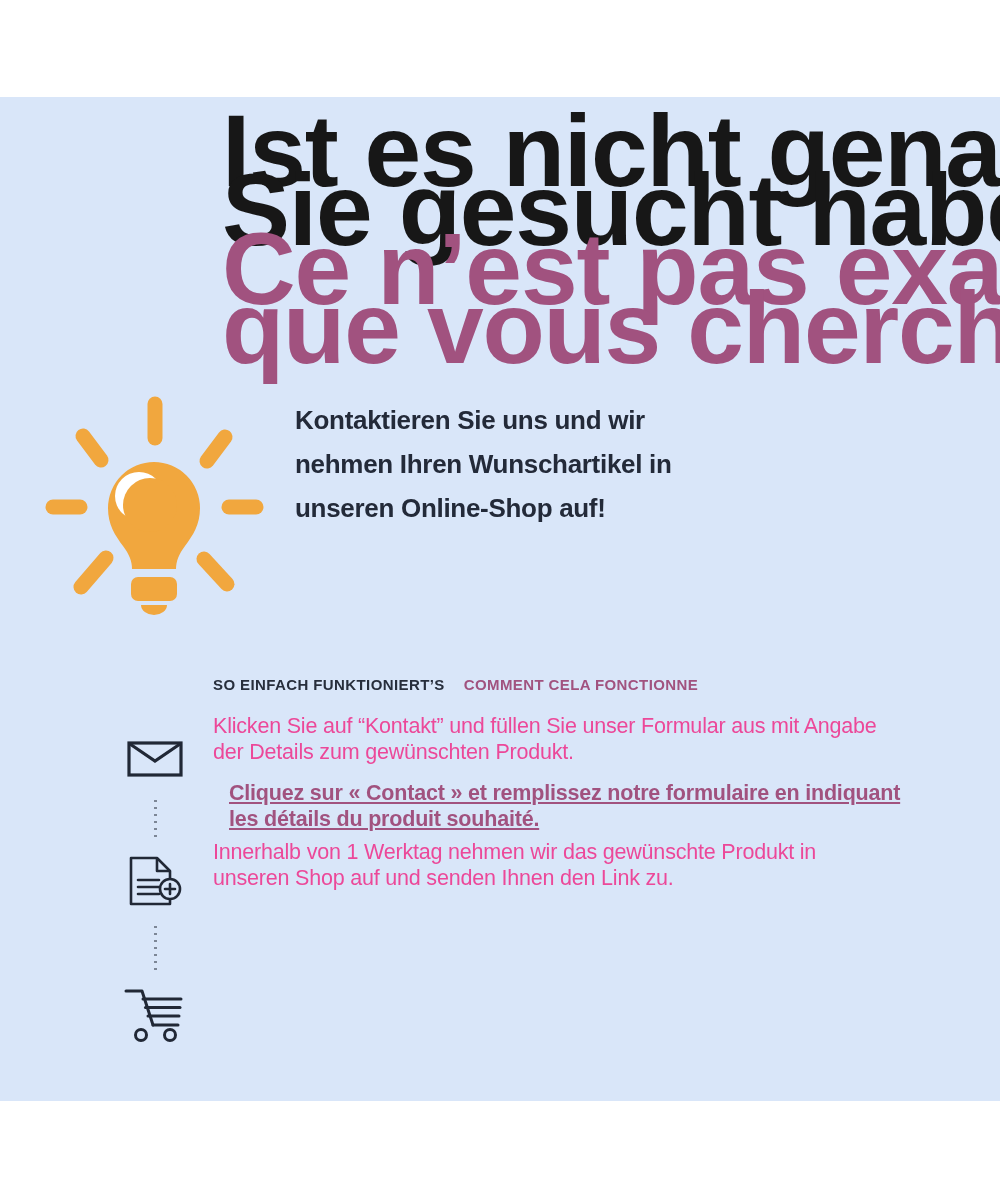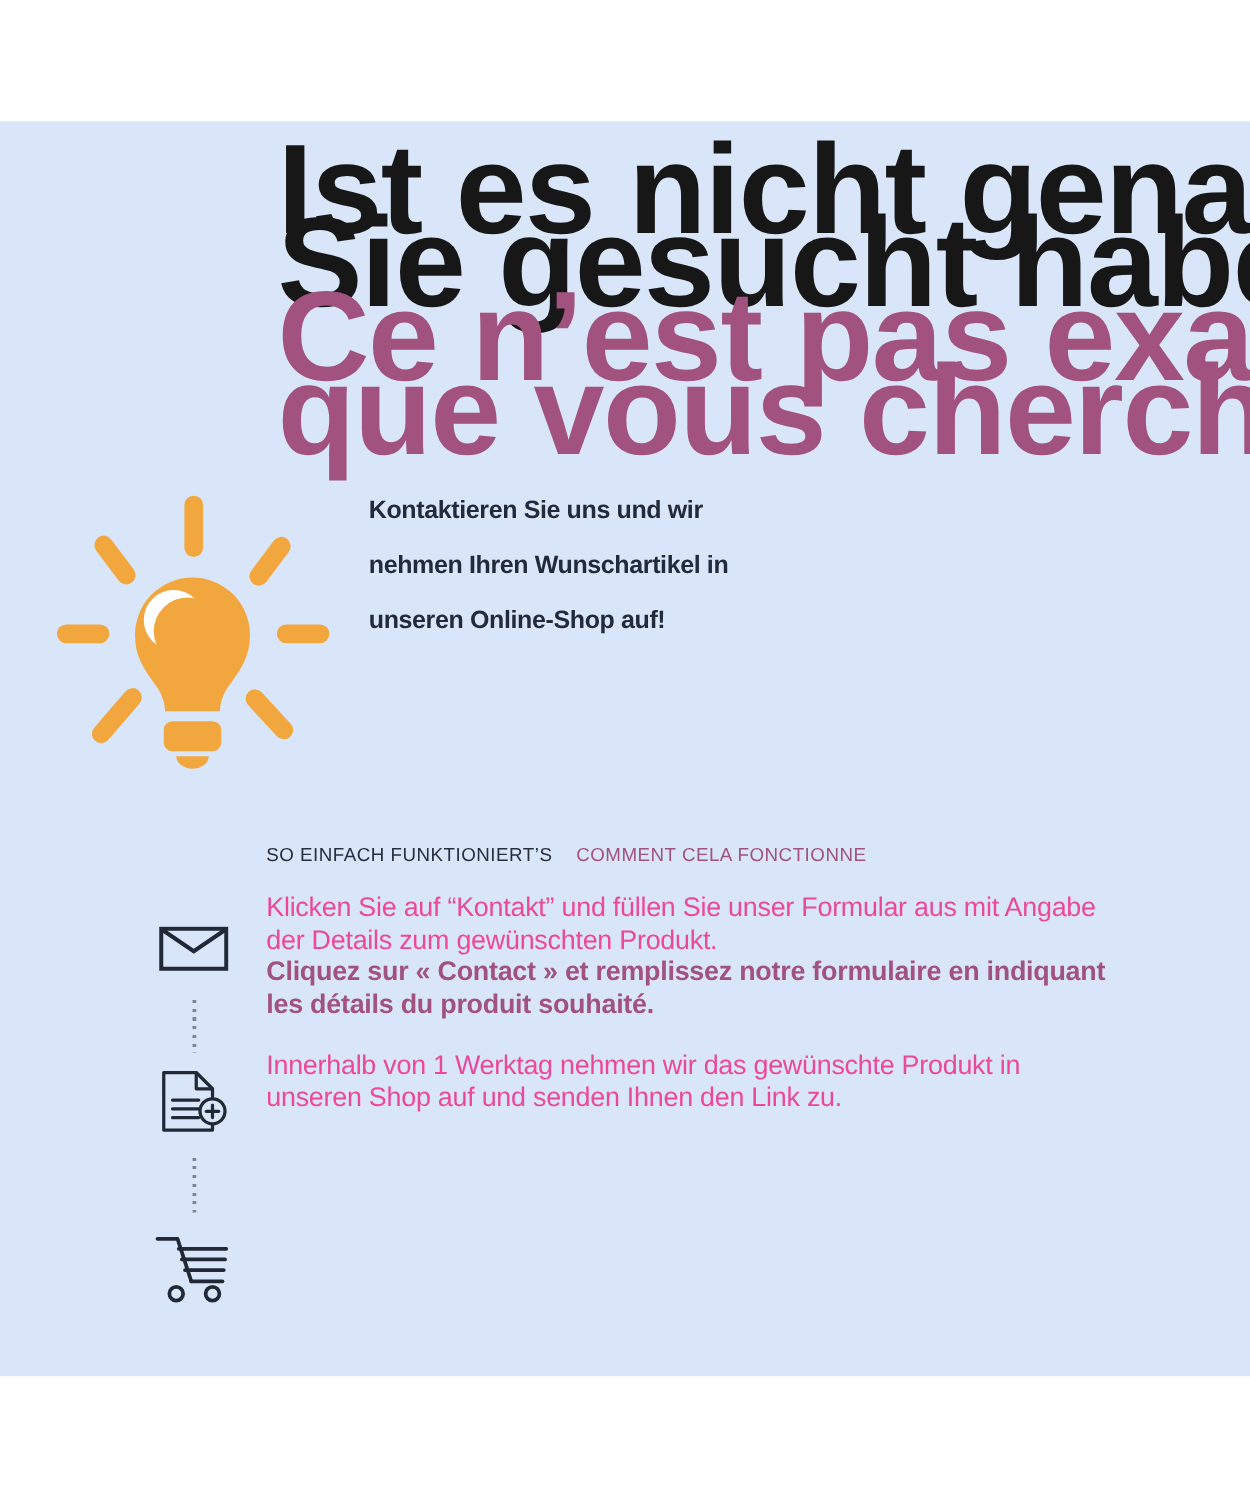--- a/index.html
+++ b/index.html
@@ -7,33 +7,33 @@
     position:relative;width:1000px;height:1200px;background:#ffffff;overflow:hidden;
     font-family:"Liberation Sans", sans-serif;
   }
   .panel{position:absolute;left:0;top:97px;width:1000px;height:1004px;background:#D9E6F9;}
   .pre{white-space:pre;}
   
   .hero{position:absolute;left:222px;top:122px;font-weight:700;font-size:51px;line-height:59px;letter-spacing:-1.2px;}
   .hero-de{color:#171717;margin:0;}
   .hero-fr{color:#A1527F;margin:0;}
   
-  .intro{position:absolute;left:295px;top:386px;font-weight:700;font-size:20px;line-height:44px;letter-spacing:-0.3px;}
+  .intro{position:absolute;left:295px;top:398px;font-weight:700;font-size:26px;line-height:44px;letter-spacing:-0.3px;}
   .intro-de{color:#232A39;margin:0;}
   .intro-fr{color:#A1527F;margin:0;}
   
   .bulb{position:absolute;left:38px;top:392px;width:232px;height:232px;}
   
-  .hiw{position:absolute;left:213px;top:676px;font-size:15px;font-weight:400;letter-spacing:0.4px;}
+  .hiw{position:absolute;left:213px;top:676px;font-size:15px;font-weight:700;letter-spacing:0.4px;}
   .hiw-de{color:#272E3C;}
   .hiw-fr{color:#A1527F;margin-left:19px;}
   
   .step-text{position:absolute;left:213px;font-size:21.5px;line-height:25.5px;}
   .step-de{color:#ec4899;margin:0;letter-spacing:-0.2px;}
-  .step-fr{color:#A1527F;margin:0;font-weight:700;letter-spacing:-0.2px;}
+  .step-fr{color:#A1527F;margin:16px;font-weight:700;letter-spacing:-0.2px;text-decoration:underline;}
   .step-1{top:714px;} .step-2{top:840px;} .step-3{top:962px;}
   
   .icon{position:absolute;}
   .icon-envelope{left:127px;top:741px;}
   .icon-doc{left:127px;top:855px;}
   .icon-cart{left:122px;top:985px;}
   .dotline{
     position:absolute;left:154px;width:2.5px;
     background-image:repeating-linear-gradient(to bottom,#7C8696 0px,#7C8696 2.5px,transparent 2.5px,transparent 7px);
   }

